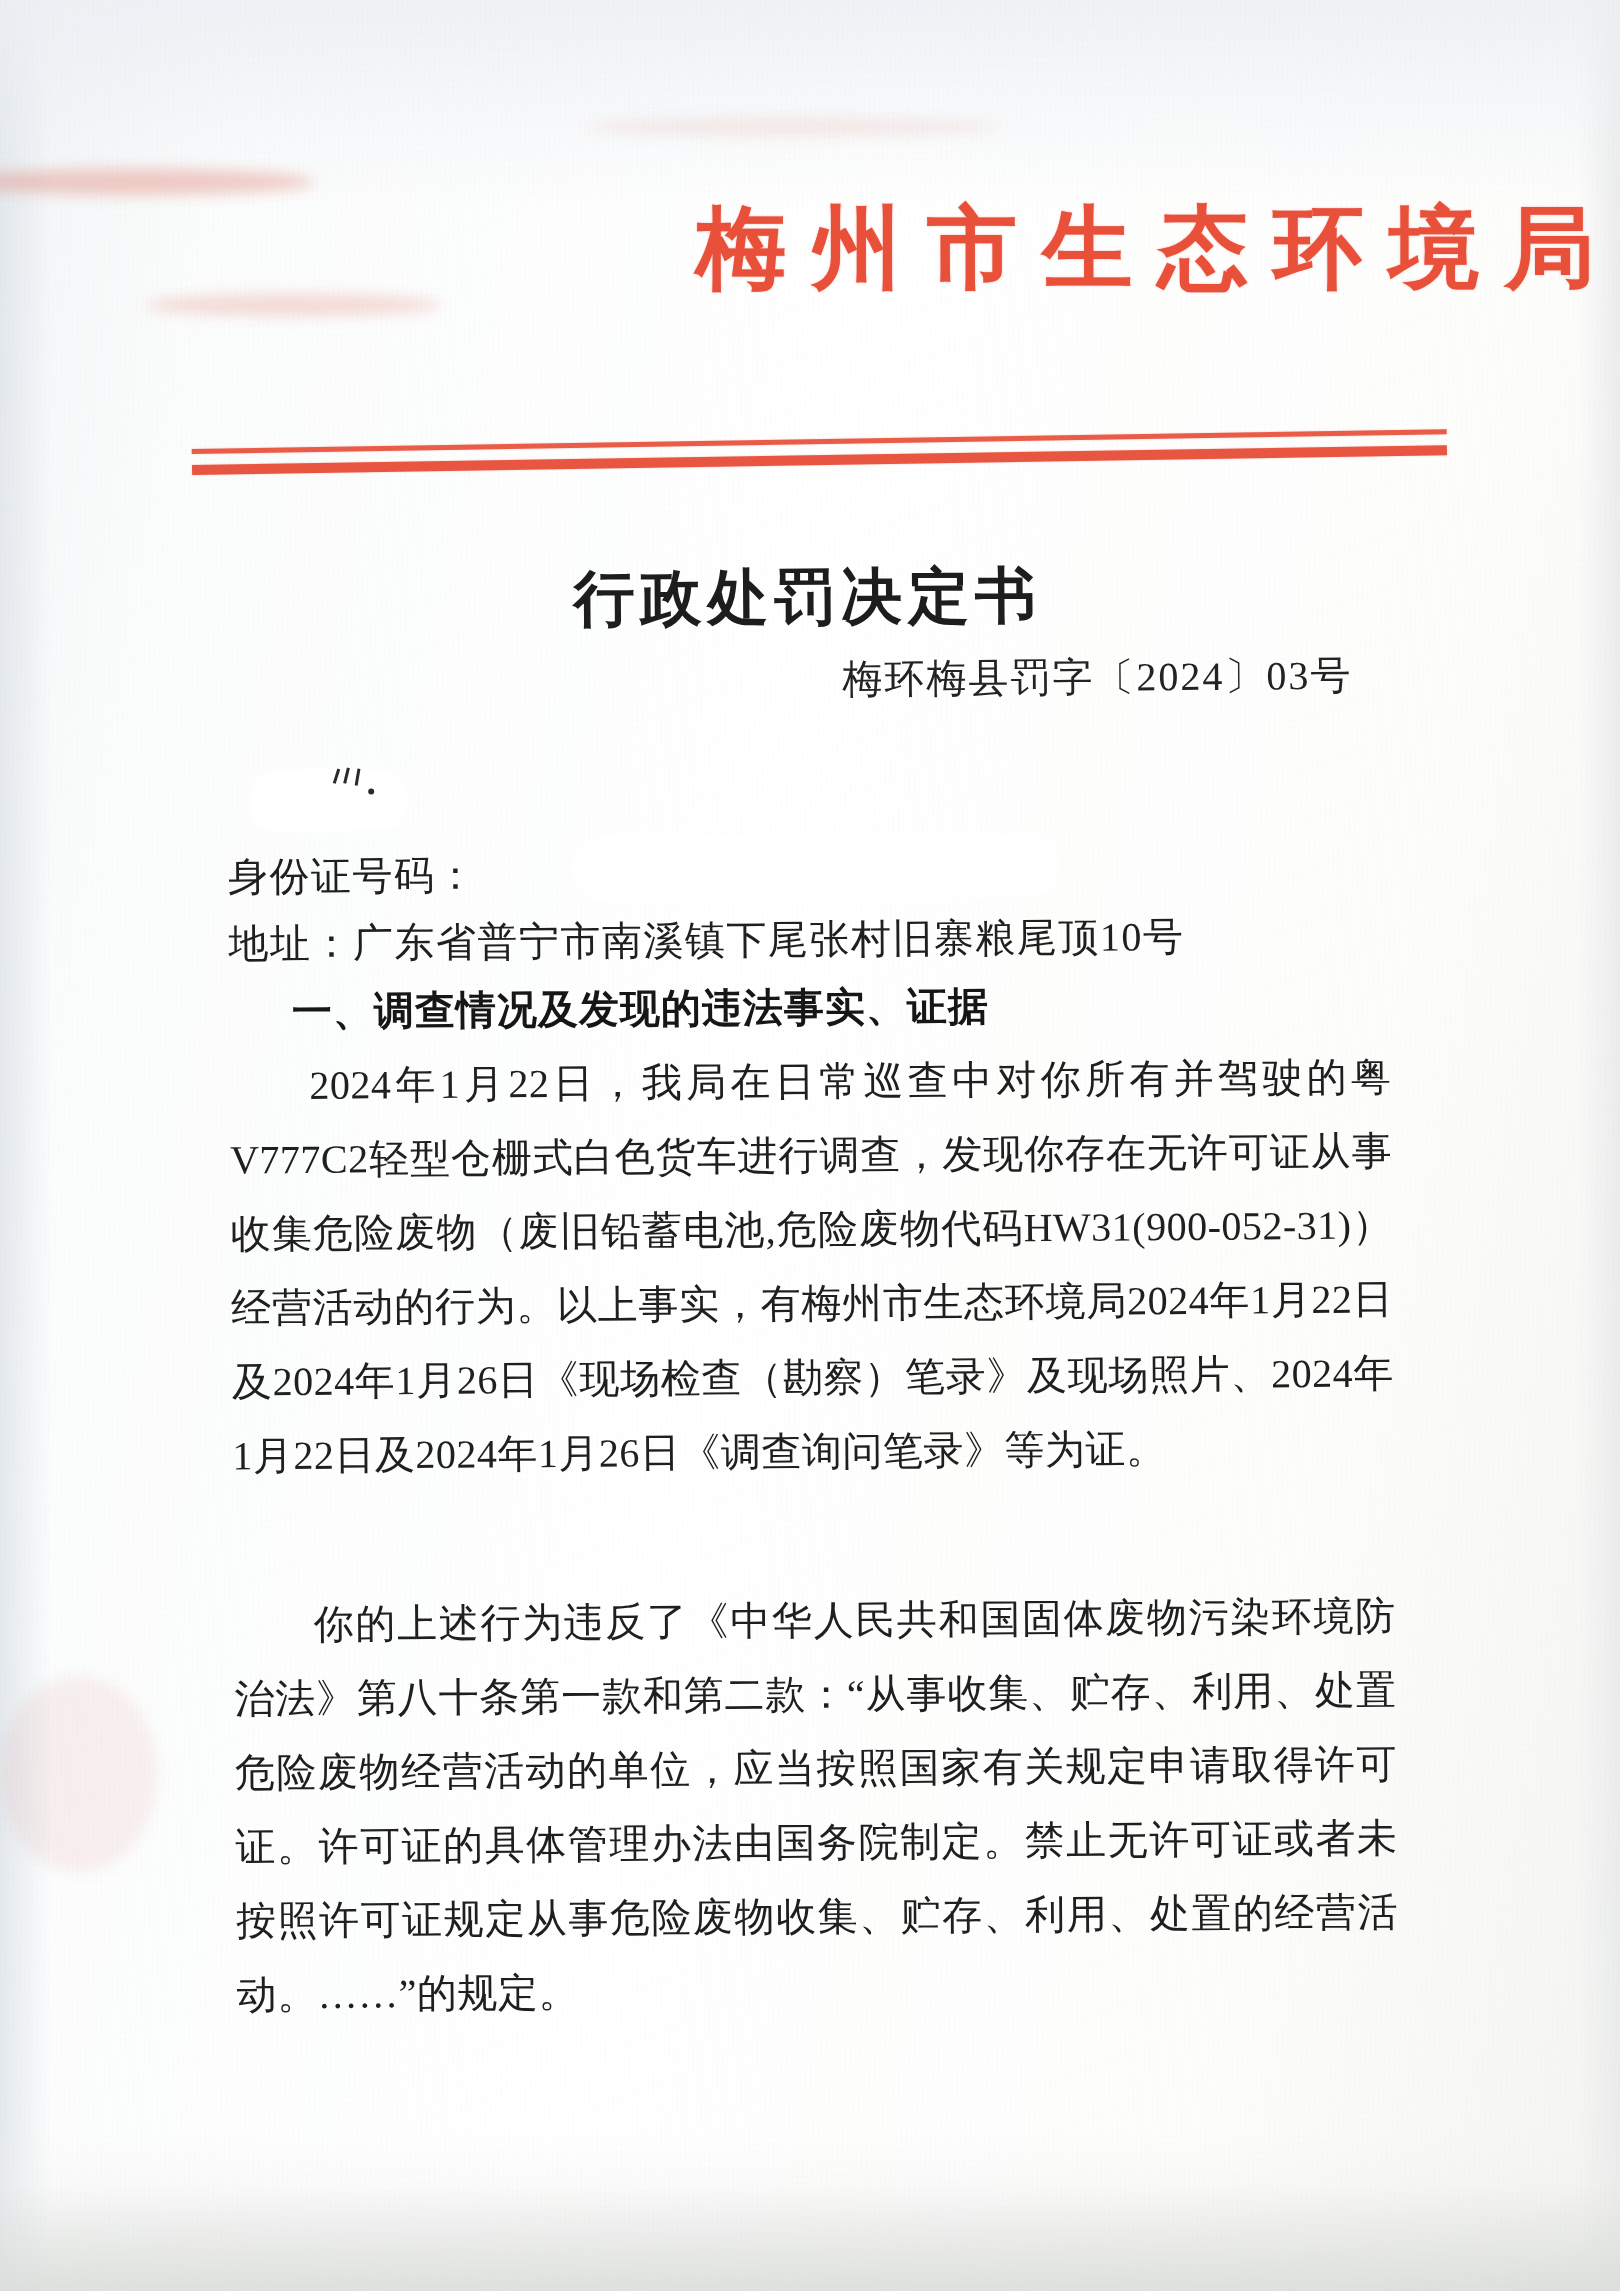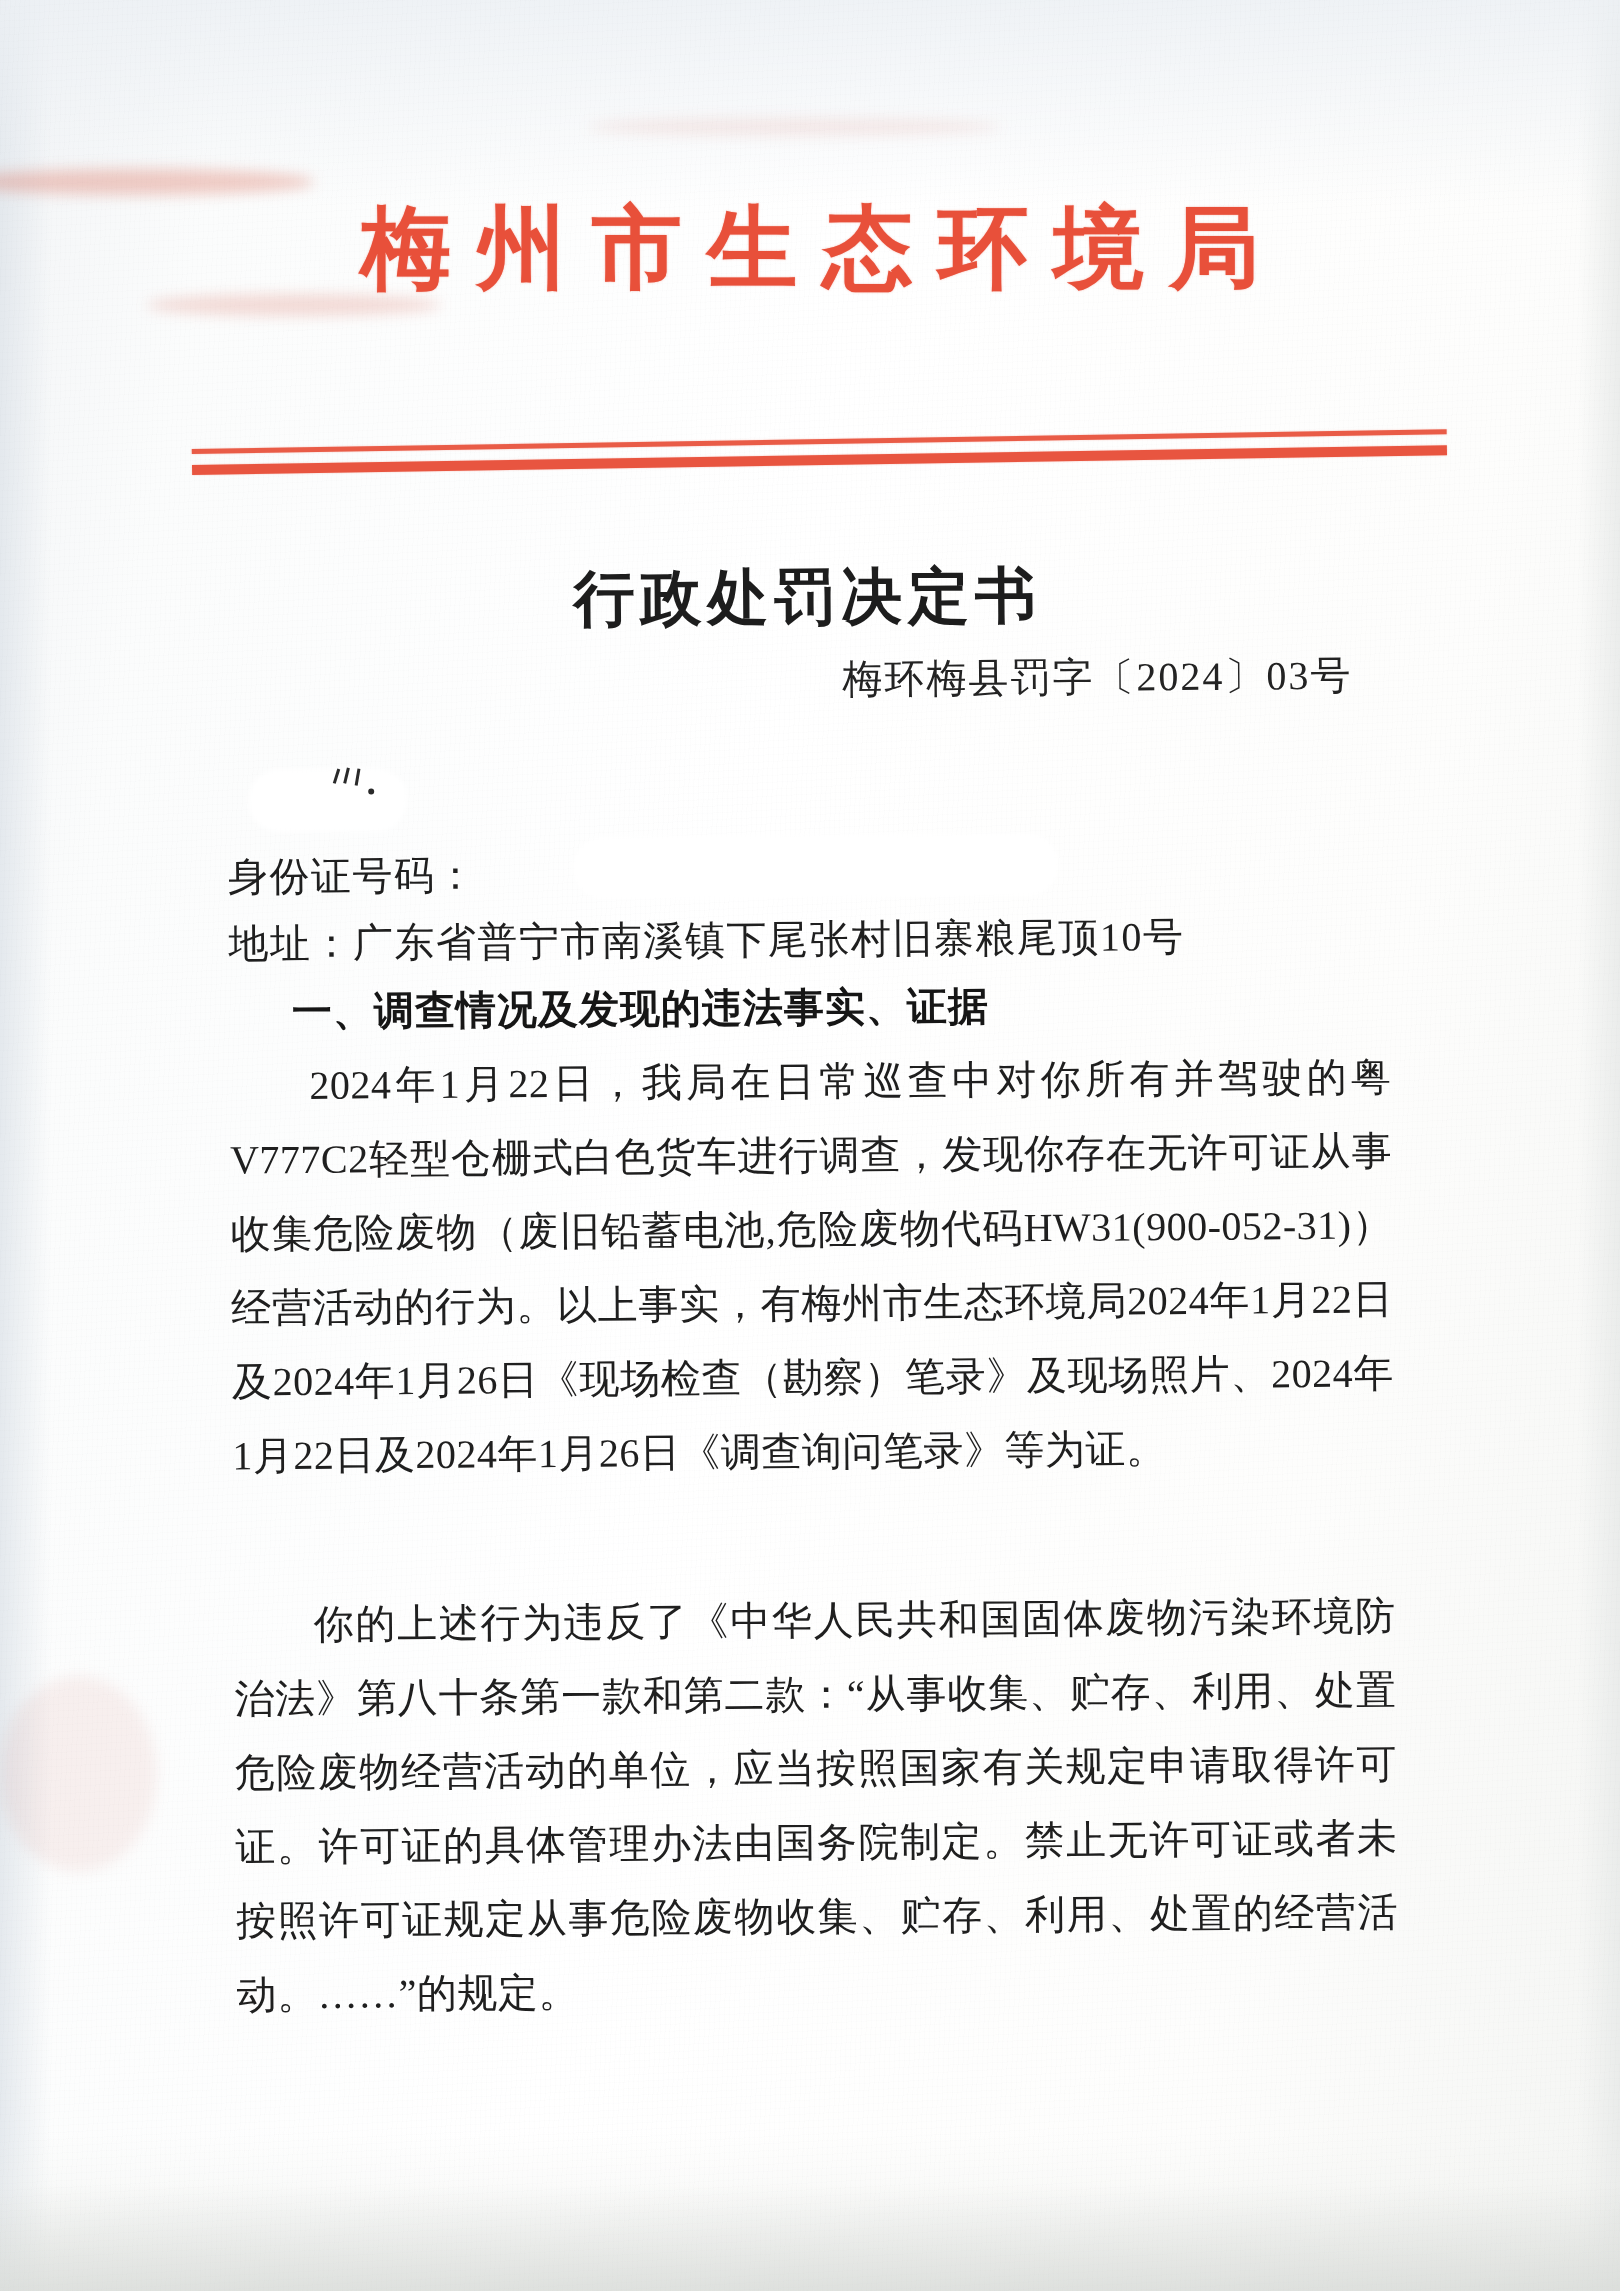--- a/index.html
+++ b/index.html
@@ -64,21 +64,21 @@
 
   
   #letterhead {
     position: absolute;
     left: 0; top: 0; width: 100%;
   }
   #org-title {
     position: absolute;
     left: 0; top: 194px;
     width: 1620px;
-    text-align: center;
+    text-align: right;
     color: #e8503a;
     font-family: "Liberation Serif", "DejaVu Serif", serif;
     font-weight: bold;
     font-size: 90px;
     letter-spacing: 25.5px;
     text-indent: 25.5px;
     line-height: 1.22;
     text-shadow: 0 0 1px rgba(232,80,58,.55), 0 0 2.9px rgba(232,80,58,.18);
     white-space: nowrap;
   }

